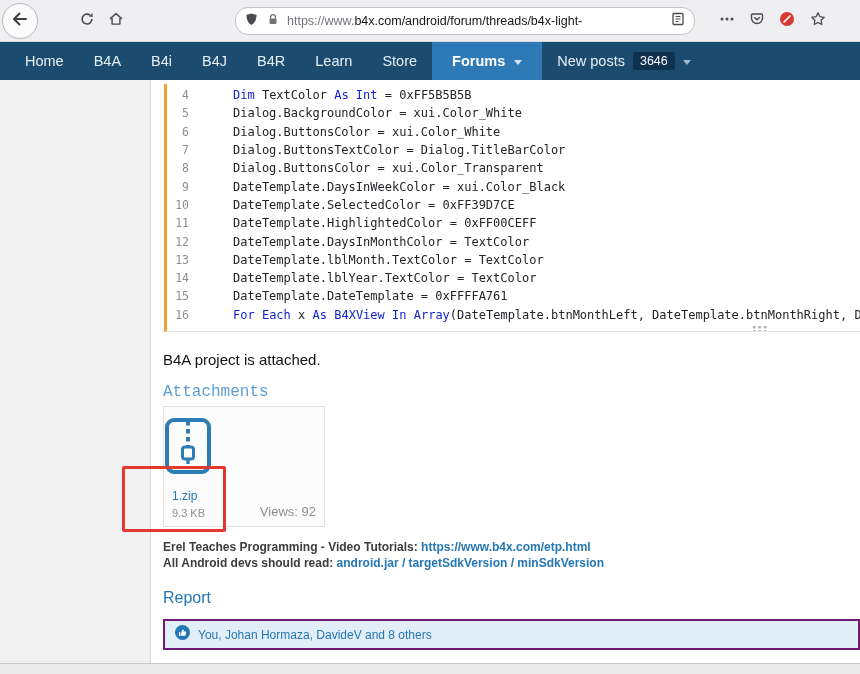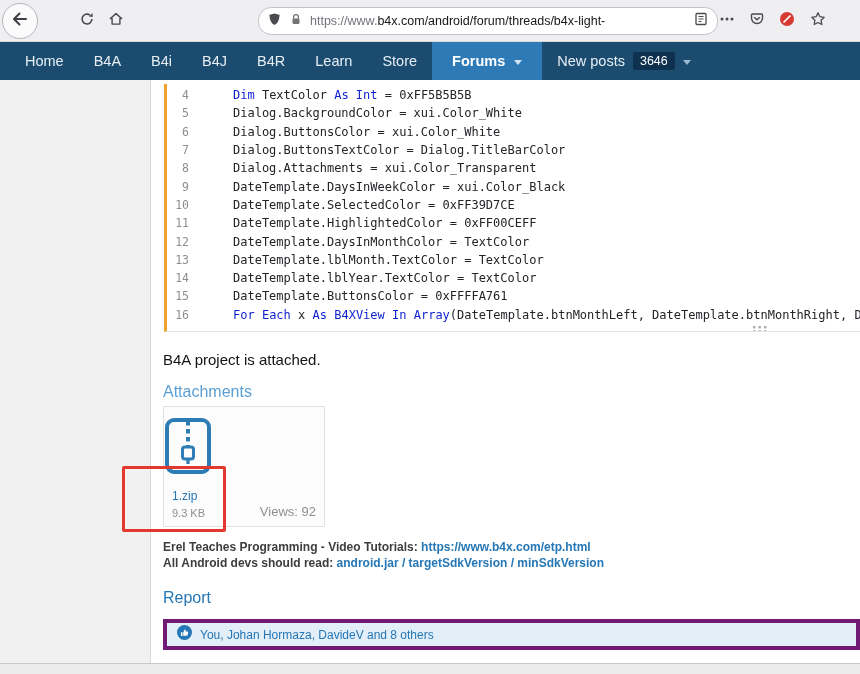--- a/index.html
+++ b/index.html
@@ -7,21 +7,21 @@
   body {
     position:relative; overflow:hidden; background:#fff;
     font-family:"Liberation Sans", sans-serif; -webkit-font-smoothing:antialiased;
   }
 
   
   .toolbar { position:absolute; top:0; left:0; width:860px; height:42px; background:#efeff1; border-bottom:1px solid #d9d9dc; }
   .circle-btn { position:absolute; left:2px; top:3px; width:36px; height:36px; border-radius:50%;
     background:#fbfbfc; border:1px solid #b4b4bc; display:flex; align-items:center; justify-content:center; }
   .tb-icon { position:absolute; top:13px; width:16px; height:16px; display:flex; align-items:center; justify-content:center; cursor:default; }
-  .urlbar { position:absolute; left:258px; top:7px; width:460px; height:28px; background:#fff;
+  .urlbar { position:absolute; left:235px; top:7px; width:460px; height:28px; background:#fff;
     border:1px solid #c3c3c9; border-radius:13px; display:flex; align-items:center; padding:0 8px; gap:7px; }
   .url-text { font-size:12.5px; white-space:nowrap; overflow:hidden; }
   .url-proto { color:#74747c; }
   .url-path { color:#17171c; }
   .urlbar .reader { margin-left:auto; flex:none; }
 
   
   .navbar { position:absolute; top:42px; left:0; width:860px; height:38px; background:#1b4c70;
     display:flex; align-items:stretch; padding-left:10px; color:#e7eef4; font-size:14.5px; }
   .nav-item { display:flex; align-items:center; padding:0 15px; white-space:nowrap; cursor:pointer; }
@@ -41,36 +41,36 @@
   .codeblock { position:absolute; left:12px; right:0; top:4px; height:248px;
     border-left:3px solid #f0a22e; border-bottom:1px solid #e3e3e3; overflow:hidden;
     font-family:"DejaVu Sans Mono", monospace; font-size:12px; padding-top:2px; }
   .code-row { display:flex; align-items:center; height:18.3px; white-space:pre; }
   .ln { flex:none; width:22px; text-align:right; color:#8e8e8e; font-size:11.5px; }
   .code { margin-left:44px; color:#222428; white-space:pre; }
   .kw { color:#0d1fd0; }
   .grid-icon { position:absolute; left:585px; top:241px; width:16px; height:13px; cursor:ns-resize; }
 
   .post-text { position:absolute; left:11px; top:271px; font-size:15px; color:#141414; }
-  .attach-heading { position:absolute; left:11px; top:303px; font-size:16px; color:#5b9fd4; }
+  .attach-heading { position:absolute; left:11px; top:303px; font-size:16px; color:#5b9fd4;font-family:Liberation Mono, monospace; }
 
   .attach-tile { position:absolute; left:11px; top:326px; width:162px; height:121px;
     background:#fcfcfc; border:1px solid #e2e2e2; cursor:pointer; }
   .zip-icon { display:block; margin:10px auto 0 auto; }
   .file-name { position:absolute; left:8px; bottom:23px; font-size:12px; color:#2577b5; }
   .file-size { position:absolute; left:8px; bottom:7px; font-size:11px; color:#8f8f8f; }
   .file-views { position:absolute; right:8px; bottom:7px; font-size:13px; color:#8f8f8f; }
 
   .signature { position:absolute; left:11px; top:459px; font-size:12px; font-weight:bold; color:#3d3d3d; line-height:16px; }
   .sig-link { color:#2577b5; cursor:pointer; }
 
   .report-link { position:absolute; left:11px; top:509px; font-size:16px; color:#2577b5; cursor:pointer; }
 
   .reactions { position:absolute; left:11px; right:0; top:539px; height:31px; background:#e2eef8;
-    border:4px solid #701a75; display:flex; align-items:center; padding:0 10px; gap:8px; }
+    border:2px solid #701a75; display:flex; align-items:center; padding:0 10px; gap:8px; }
   .reactions-text { font-size:12px; color:#2577b5; cursor:pointer; }
 
   .annotation { position:absolute; left:122px; top:466px; width:104px; height:66px;
     border:3px solid #e2382e; border-radius:2px; z-index:30; pointer-events:none; }
 </style>
 </head>
 <body>
 
 <div class="toolbar">
   <div class="circle-btn">
@@ -196,28 +196,28 @@
   <div class="gutter"></div>
 
   <div class="content">
 
     <div class="codeblock">
       <div>
           <div class="code-row"><span class="ln">4</span><span class="code"><span class="kw">Dim</span><span> TextColor </span><span class="kw">As</span><span> </span><span class="kw">Int</span><span> = 0xFF5B5B5B</span></span></div>
           <div class="code-row"><span class="ln">5</span><span class="code"><span>Dialog.BackgroundColor = xui.Color_White</span></span></div>
           <div class="code-row"><span class="ln">6</span><span class="code"><span>Dialog.ButtonsColor = xui.Color_White</span></span></div>
           <div class="code-row"><span class="ln">7</span><span class="code"><span>Dialog.ButtonsTextColor = Dialog.TitleBarColor</span></span></div>
-          <div class="code-row"><span class="ln">8</span><span class="code"><span>Dialog.Attachments = xui.Color_Transparent</span></span></div>
+          <div class="code-row"><span class="ln">8</span><span class="code"><span>Dialog.ButtonsColor = xui.Color_Transparent</span></span></div>
           <div class="code-row"><span class="ln">9</span><span class="code"><span>DateTemplate.DaysInWeekColor = xui.Color_Black</span></span></div>
           <div class="code-row"><span class="ln">10</span><span class="code"><span>DateTemplate.SelectedColor = 0xFF39D7CE</span></span></div>
           <div class="code-row"><span class="ln">11</span><span class="code"><span>DateTemplate.HighlightedColor = 0xFF00CEFF</span></span></div>
           <div class="code-row"><span class="ln">12</span><span class="code"><span>DateTemplate.DaysInMonthColor = TextColor</span></span></div>
           <div class="code-row"><span class="ln">13</span><span class="code"><span>DateTemplate.lblMonth.TextColor = TextColor</span></span></div>
           <div class="code-row"><span class="ln">14</span><span class="code"><span>DateTemplate.lblYear.TextColor = TextColor</span></span></div>
-          <div class="code-row"><span class="ln">15</span><span class="code"><span>DateTemplate.ButtonsColor = 0xFFFFA761</span></span></div>
+          <div class="code-row"><span class="ln">15</span><span class="code"><span>DateTemplate.DateTemplate = 0xFFFFA761</span></span></div>
           <div class="code-row"><span class="ln">16</span><span class="code"><span class="kw">For</span><span> </span><span class="kw">Each</span><span> x </span><span class="kw">As</span><span> </span><span class="kw">B4XView</span><span> </span><span class="kw">In</span><span> </span><span class="kw">Array</span><span>(DateTemplate.btnMonthLeft, DateTemplate.btnMonthRight, Date</span></span></div>
         </div>
       <span class="grid-icon">
         <svg width="16" height="13" viewBox="0 0 16 13">
           <g fill="#ababab">
             <rect x="1" y="1" width="2.4" height="2.4"></rect>
               <rect x="6.5" y="1" width="2.4" height="2.4"></rect>
               <rect x="12" y="1" width="2.4" height="2.4"></rect>
             <rect x="1" y="5.2" width="2.4" height="2.4"></rect>
               <rect x="6.5" y="5.2" width="2.4" height="2.4"></rect>

